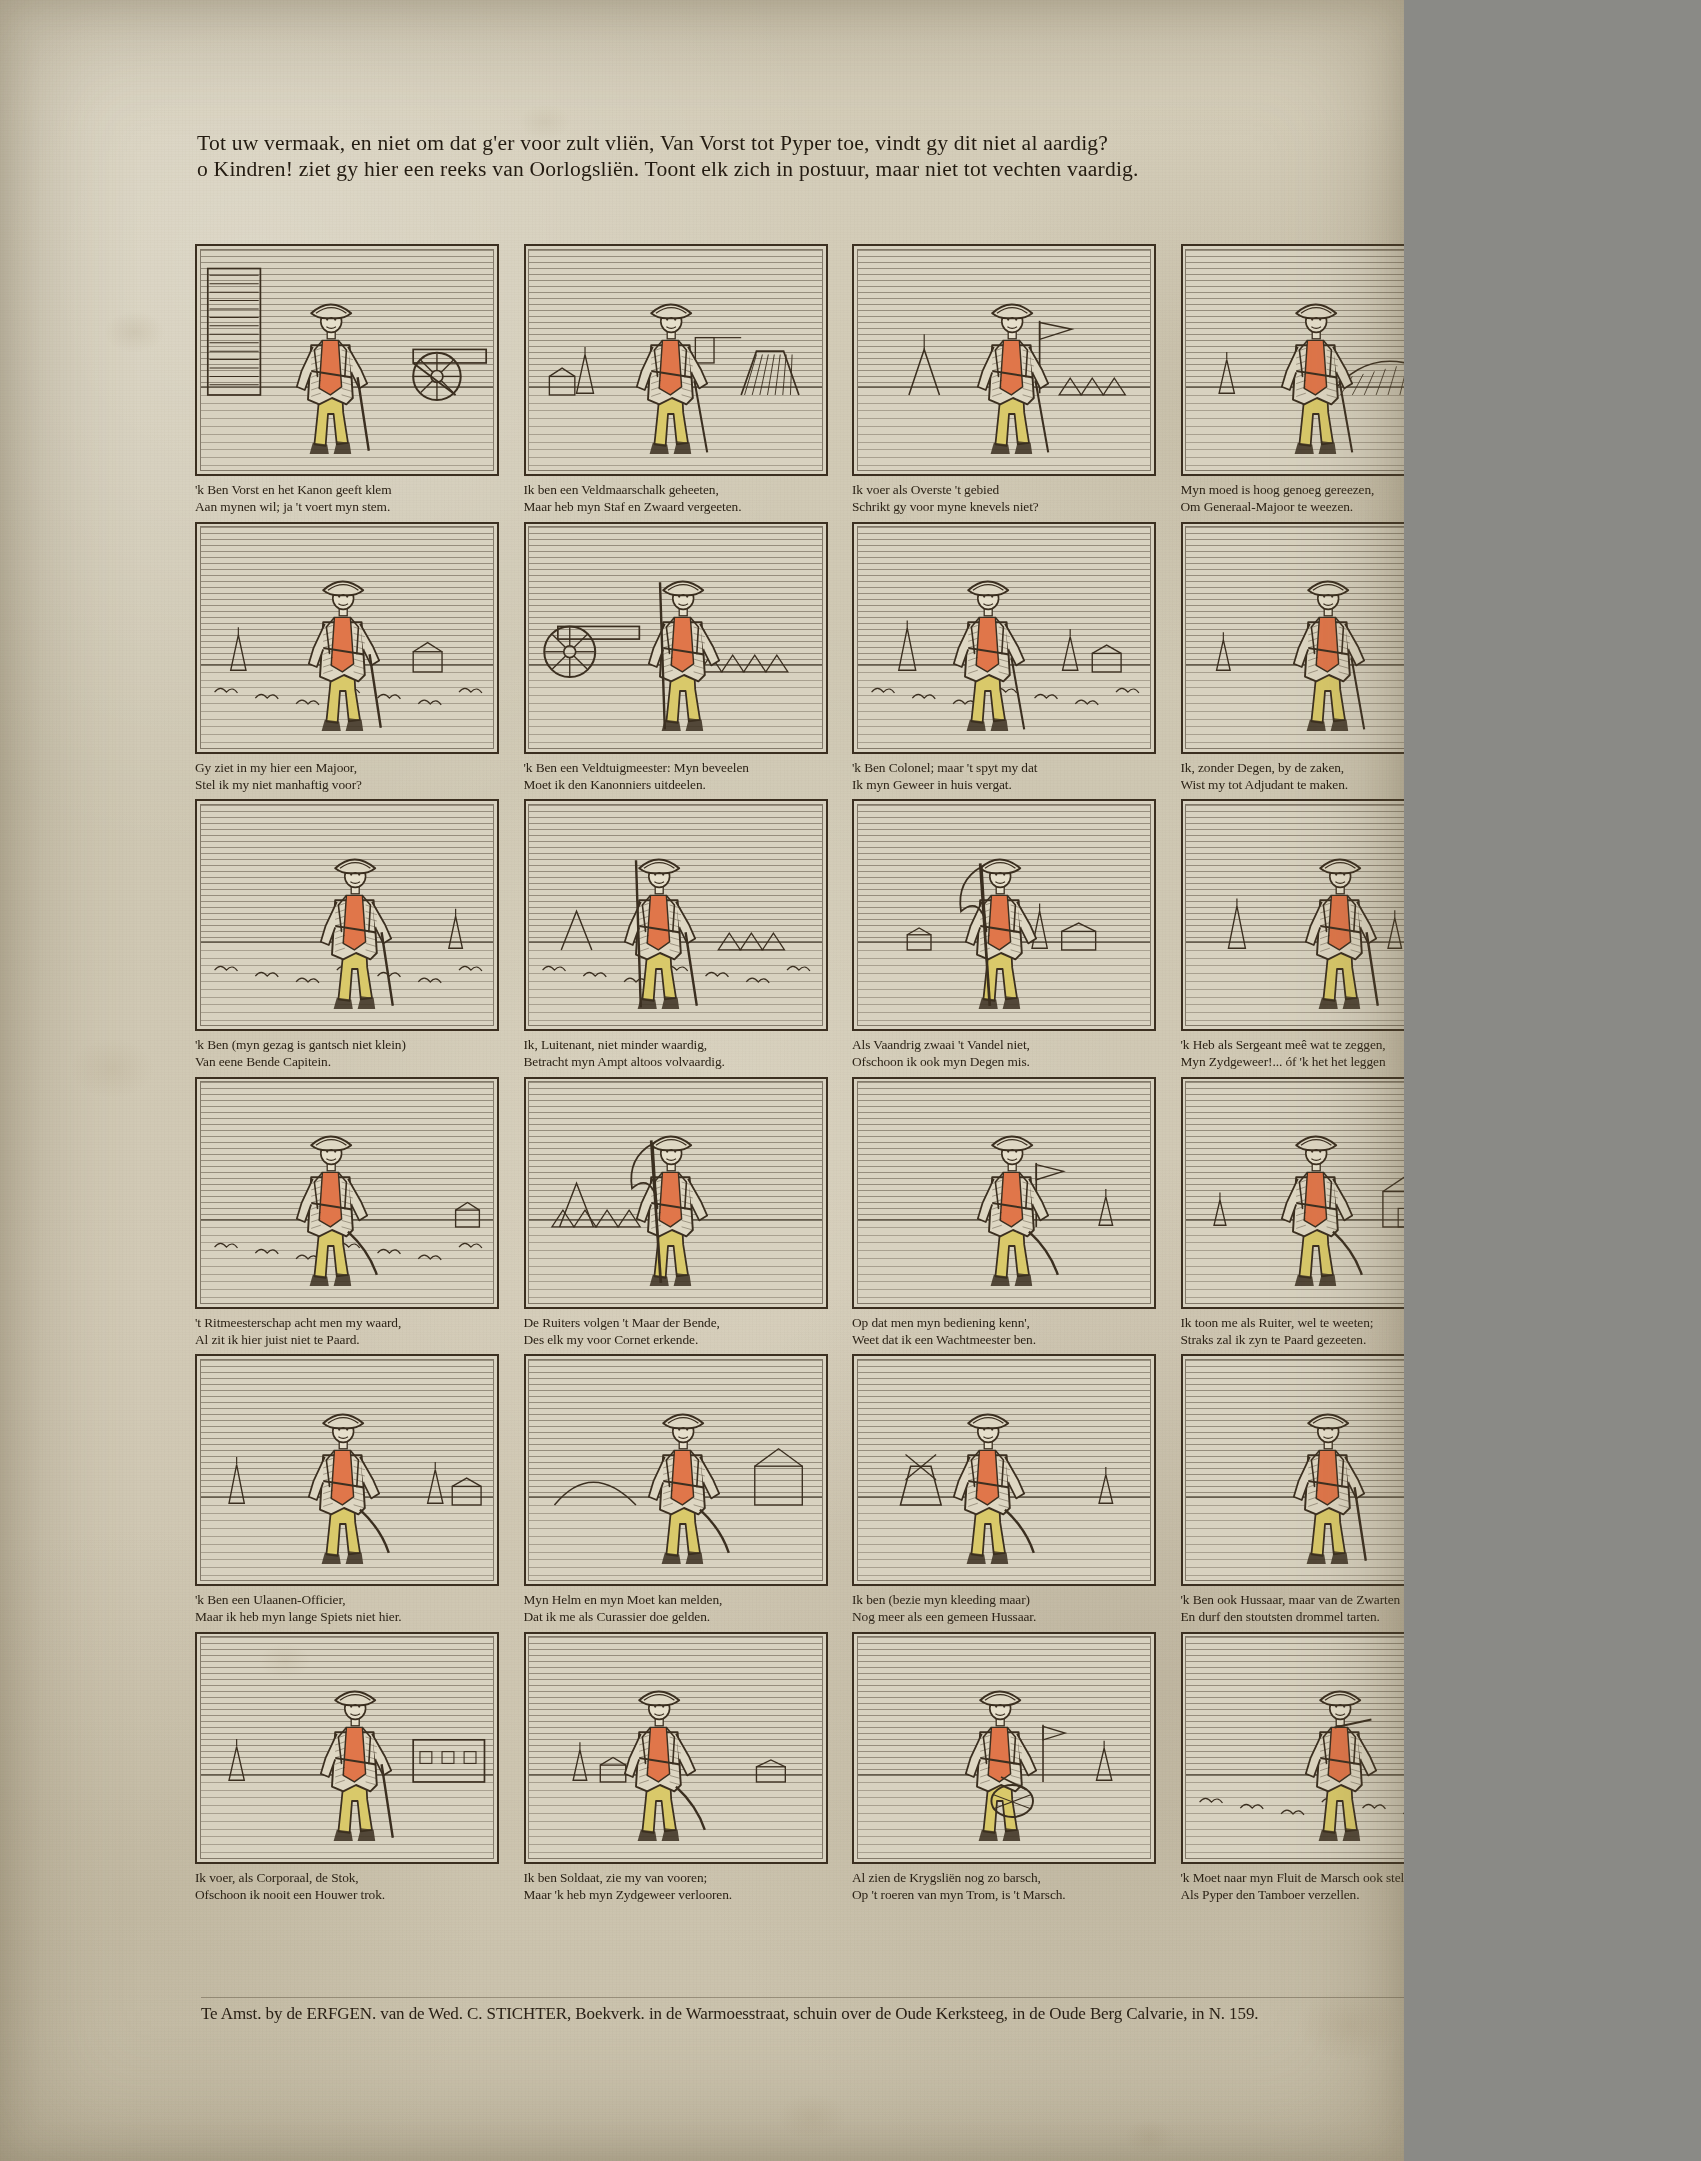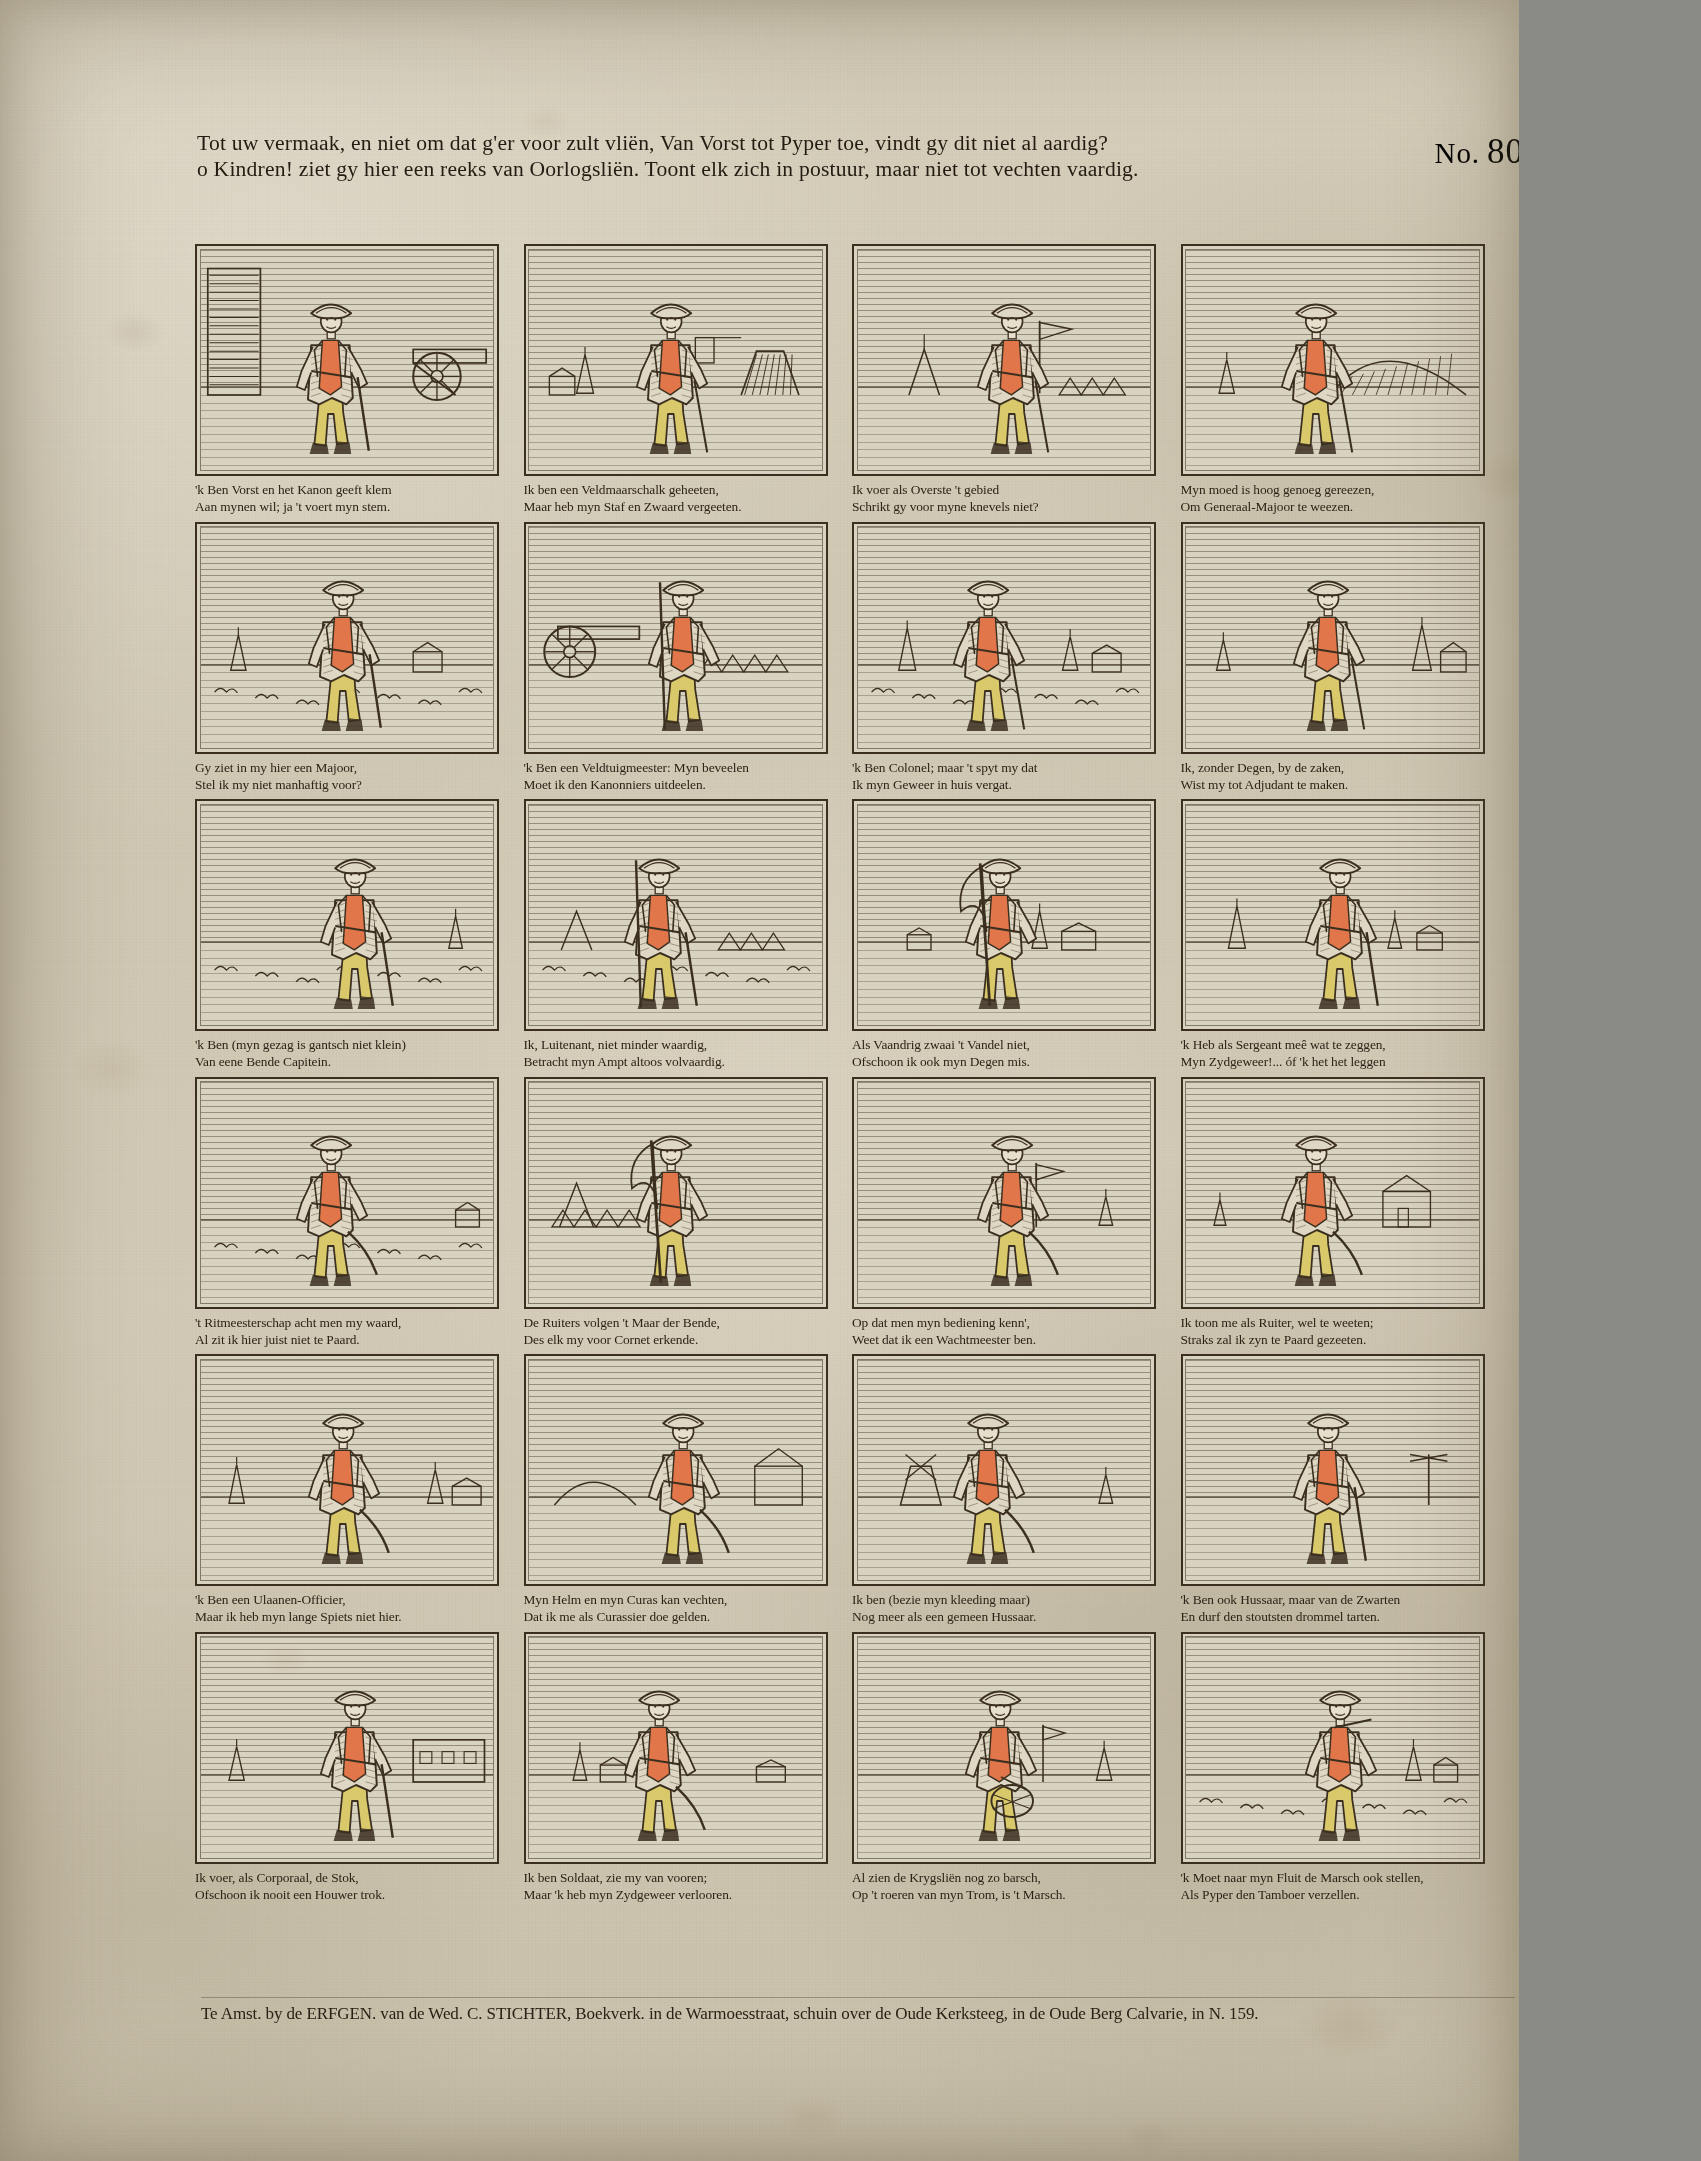--- a/index.html
+++ b/index.html
@@ -2,21 +2,21 @@
 <html style="font-size:14px"><head>
 <meta charset="utf-8">
 <style>
   html, body {
     margin: 0;
     padding: 0;
     background: #8a8a86;
   }
   #sheet {
     position: relative;
-    width: 1519px;
+    width: 1404px;
     height: 2162px;
     background: #cfc8b4;
     overflow: hidden;
     font-family: "Liberation Serif", serif;
   }
   
   #paper {
     position: absolute;
     inset: 0;
     background:
@@ -1598,21 +1598,21 @@
                       <line x1="72" y1="110" x2="86" y2="114"></line>
                       <line x1="72" y1="118" x2="86" y2="122"></line>
                       <line x1="72" y1="126" x2="86" y2="130"></line>
     </g>
     <path d="M80 132 Q106 156 116 186" fill="none" stroke="#3b2f20" stroke-width="3"></path>
   </svg>
                 </div>
               </div>
             </div>
             <div class="caption">
-              <div>Myn Helm en myn Curas kan vechten,</div>
+              <div>Myn Helm en myn Moet kan melden,</div>
               <div>Dat ik me als Curassier doe gelden.</div>
             </div>
           </div>
           <div class="cell">
             <div class="frame">
               <div class="inner">
                 <div class="sky"></div>
                 <div class="ground"></div>
                 <div class="horizon"></div>
                 <div class="scenery">

